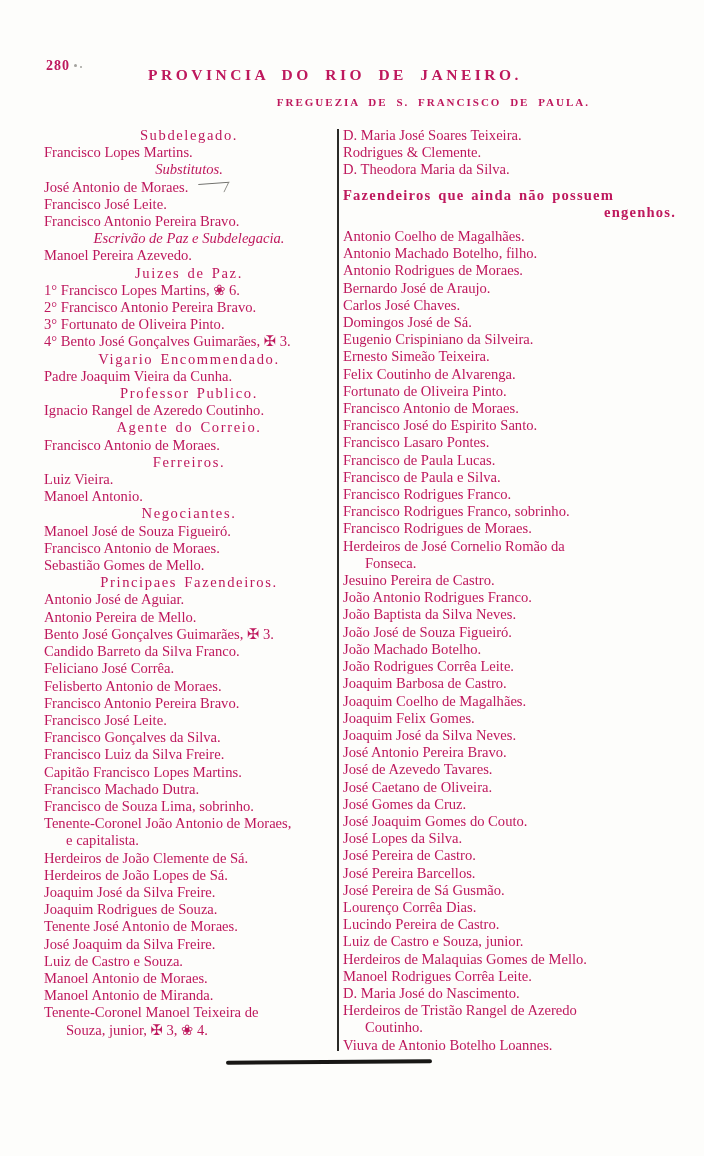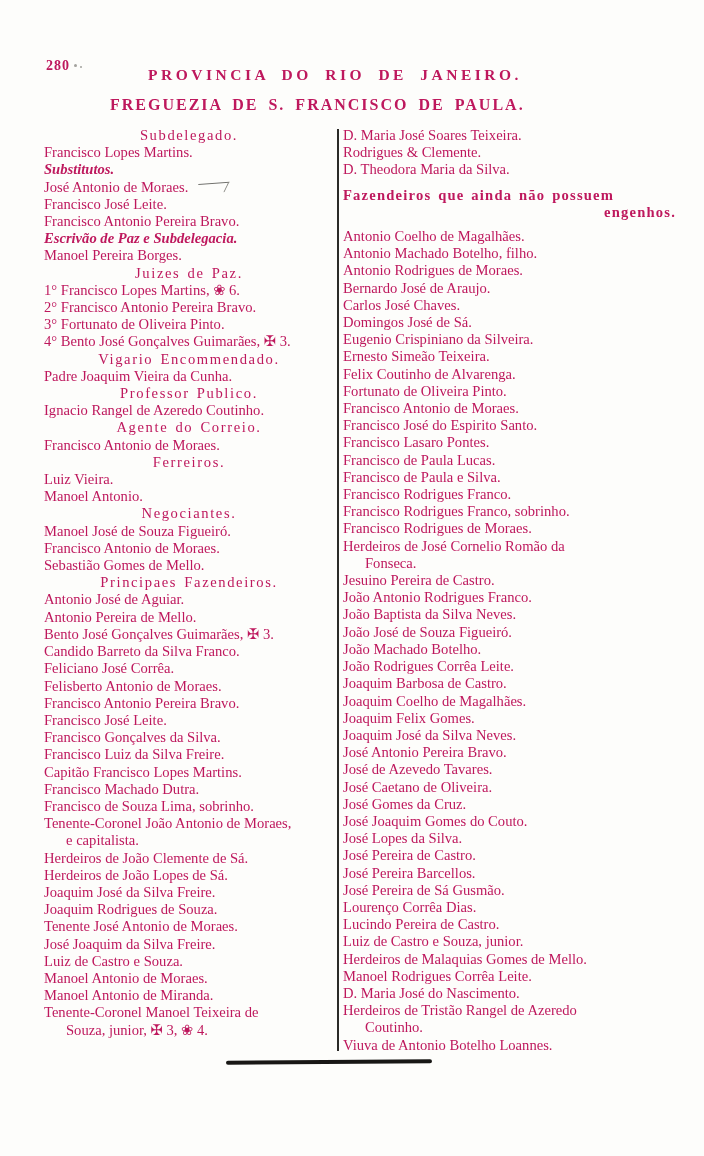--- a/index.html
+++ b/index.html
@@ -42,23 +42,23 @@
     font-size: 15.5px;
     letter-spacing: 3.5px;
     word-spacing: 6px;
     margin-top: 10px;
   }
   .page-subtitle {
     position: absolute;
     top: 96px;
     left: 110px;
     width: 480px;
-    text-align: left;
-    font-weight: bold;
-    font-size: 16px;
+    text-align: right;
+    font-weight: bold;
+    font-size: 11px;
     letter-spacing: 2px;
     word-spacing: 4px;
   }
   
   .columns {
     position: absolute;
     top: 127px;
     left: 44px;
     width: 632px;
   }
@@ -84,22 +84,22 @@
   }
   .t-e  { text-align: left; }
   .t-ec { padding-left: 22px; }
   .t-hb {
     text-align: center;
     font-weight: normal;
     letter-spacing: 1.6px;
     word-spacing: 2px;
   }
   .t-hi {
+    text-align: center;
     font-style: italic;
-    font-weight: bold;
   }
   .t-hb1 {
     font-weight: bold;
     letter-spacing: 1.2px;
     word-spacing: 2px;
     margin-top: 8px;
   }
   .t-hb2 {
     text-align: right;
     font-weight: bold;
@@ -147,21 +147,21 @@
 
     <div class="col col-left">
 
     <div class="line t-hb">Subdelegado.</div>
         <div class="line t-e">Francisco Lopes Martins.</div>
         <div class="line t-hi">Substitutos.</div>
         <div class="line t-e">José Antonio de Moraes.<span class="penmark"></span></div>
         <div class="line t-e">Francisco José Leite.</div>
         <div class="line t-e">Francisco Antonio Pereira Bravo.</div>
         <div class="line t-hi">Escrivão de Paz e Subdelegacia.</div>
-        <div class="line t-e">Manoel Pereira Borges.</div>
+        <div class="line t-e">Manoel Pereira Azevedo.</div>
         <div class="line t-hb">Juizes de Paz.</div>
         <div class="line t-e">1° Francisco Lopes Martins, ❀ 6.</div>
         <div class="line t-e">2° Francisco Antonio Pereira Bravo.</div>
         <div class="line t-e">3° Fortunato de Oliveira Pinto.</div>
         <div class="line t-e">4° Bento José Gonçalves Guimarães, ✠ 3.</div>
         <div class="line t-hb">Vigario Encommendado.</div>
         <div class="line t-e">Padre Joaquim Vieira da Cunha.</div>
         <div class="line t-hb">Professor Publico.</div>
         <div class="line t-e">Ignacio Rangel de Azeredo Coutinho.</div>
         <div class="line t-hb">Agente do Correio.</div>

